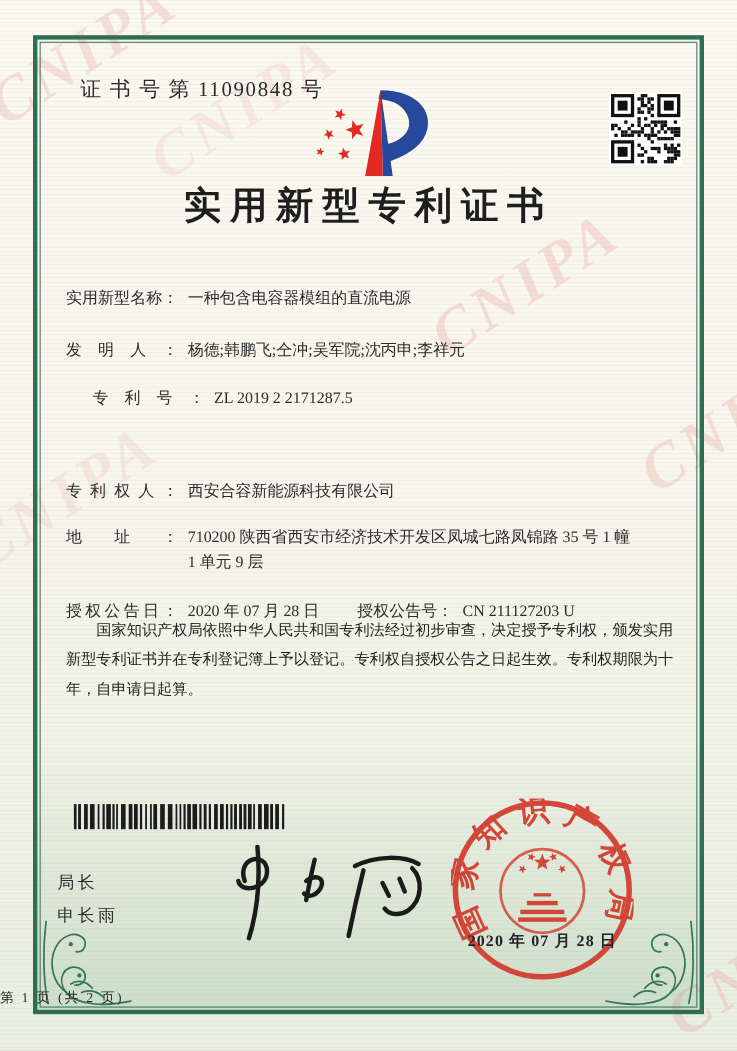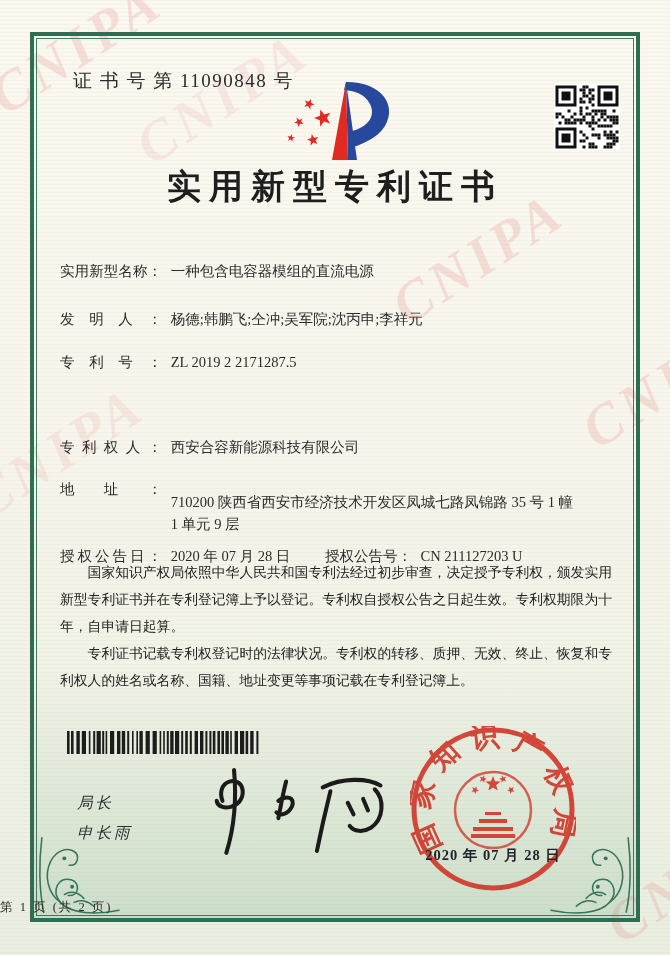--- a/index.html
+++ b/index.html
@@ -24,27 +24,27 @@
   .frame::before{content:"";position:absolute;inset:2px;border:1px solid rgba(46,110,82,0.9);}
   .content{position:absolute;inset:0;z-index:3;}
   .cert-no{position:absolute;left:73px;top:68px;font-size:19px;letter-spacing:1.5px;}
   .logo{position:absolute;left:283px;top:78px;width:122px;height:84px;}
   .qr{position:absolute;left:554px;top:84px;width:66px;height:66px;background:#fff;}
   .title{position:absolute;left:0;top:164px;width:100%;text-align:center;
     font-size:34px;font-weight:bold;letter-spacing:8px;color:#1e1e1e;}
   .row{position:absolute;left:60px;width:558px;font-size:14.5px;line-height:22px;}
   .row .lab{display:inline-block;width:102px;text-align:justify;text-align-last:justify;vertical-align:top;}
   .row .val{display:inline-block;vertical-align:top;padding-left:5px;}
-  .row .val.addr{width:412px;margin-top:13px;}
+  .row .val.addr{width:412px;}
   .pair2{margin-left:26px;}
   .paras{position:absolute;left:60px;top:560px;width:552px;font-size:13.8px;line-height:1.95;
     text-align:justify;color:#222;font-family:Liberation Serif, serif;}
   .paras p{margin:0;text-indent:2em;}
   .barcode{position:absolute;left:67px;top:731px;width:196px;height:23px;}
-  .director{position:absolute;left:77px;top:788px;font-size:15.5px;letter-spacing:3px;line-height:30px;font-style:italic;}
+  .director{position:absolute;left:52px;top:788px;font-size:15.5px;letter-spacing:3px;line-height:30px;}
   .signature{position:absolute;left:182px;top:763px;width:212px;height:94px;}
   .seal{position:absolute;left:410px;top:726px;width:166px;height:166px;opacity:0.93;}
   .seal-date{position:absolute;left:406px;top:846px;width:174px;text-align:center;
     font-size:14.5px;font-weight:bold;letter-spacing:1px;color:#23232e;}
   .footer{position:absolute;left:0;top:899px;width:100%;text-align:left;font-size:12.5px;letter-spacing:2px;}
   .flourish{position:absolute;bottom:37px;width:88px;height:88px;z-index:2;pointer-events:none;}
   .flourish.right{right:35px;}
   .flourish.left{left:35px;transform:scaleX(-1);}
 </style>
 </head>
@@ -232,42 +232,41 @@
     <div class="title">实用新型专利证书</div>
 
     <div class="row" style="top:260px;">
       <span class="lab">实用新型名称：</span>
       <span class="val">一种包含电容器模组的直流电源</span>
     </div>
     <div class="row" style="top:308px;">
       <span class="lab">发明人：</span>
       <span class="val">杨德;韩鹏飞;仝冲;吴军院;沈丙申;李祥元</span>
     </div>
-    <div class="row" style="top:351px;">
+    <div class="row" style="top:351px;margin-left:24px;">
       <span class="lab">专利号：</span>
       <span class="val">ZL 2019 2 2171287.5</span>
     </div>
     <div class="row" style="top:436px;">
       <span class="lab">专利权人：</span>
       <span class="val">西安合容新能源科技有限公司</span>
     </div>
     <div class="row" style="top:478px;">
       <span class="lab">地址：</span>
       <span class="val addr">710200 陕西省西安市经济技术开发区凤城七路凤锦路 35 号 1 幢 1 单元 9 层</span>
     </div>
     <div class="row" style="top:528px;margin-top:17px;">
       <span class="lab">授权公告日：</span>
       <span class="val">2020 年 07 月 28 日</span>
       <span class="val pair2">授权公告号：</span>
       <span class="val">CN 211127203 U</span>
     </div>
 
     <div class="paras">
       <p>国家知识产权局依照中华人民共和国专利法经过初步审查，决定授予专利权，颁发实用新型专利证书并在专利登记簿上予以登记。专利权自授权公告之日起生效。专利权期限为十年，自申请日起算。</p>
-      <p>专利证书记载专利权登记时的法律状况。专利权的转移、质押、无效、终止、恢复和专利权人的姓名或名称、国籍、地址变更等事项记载在专利登记簿上。</p>
     </div>
 
     <svg class="barcode" id="barcode-svg" viewBox="0 0 196 23" preserveAspectRatio="none">
         <rect x="0" y="0" width="2.6" height="23" fill="#1c1c1c"></rect>
         <rect x="4" y="0" width="2.6" height="23" fill="#1c1c1c"></rect>
         <rect x="9.4" y="0" width="3.4" height="23" fill="#1c1c1c"></rect>
         <rect x="14.8" y="0" width="4.2" height="23" fill="#1c1c1c"></rect>
         <rect x="21.8" y="0" width="1.6" height="23" fill="#1c1c1c"></rect>
         <rect x="26.200000000000003" y="0" width="2" height="23" fill="#1c1c1c"></rect>
         <rect x="29.6" y="0" width="4.2" height="23" fill="#1c1c1c"></rect>

